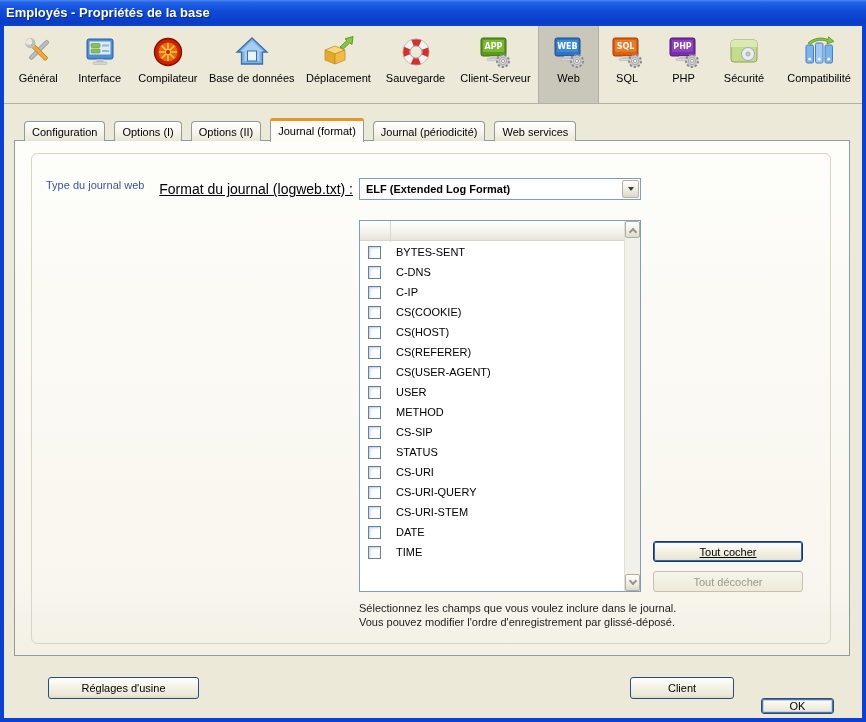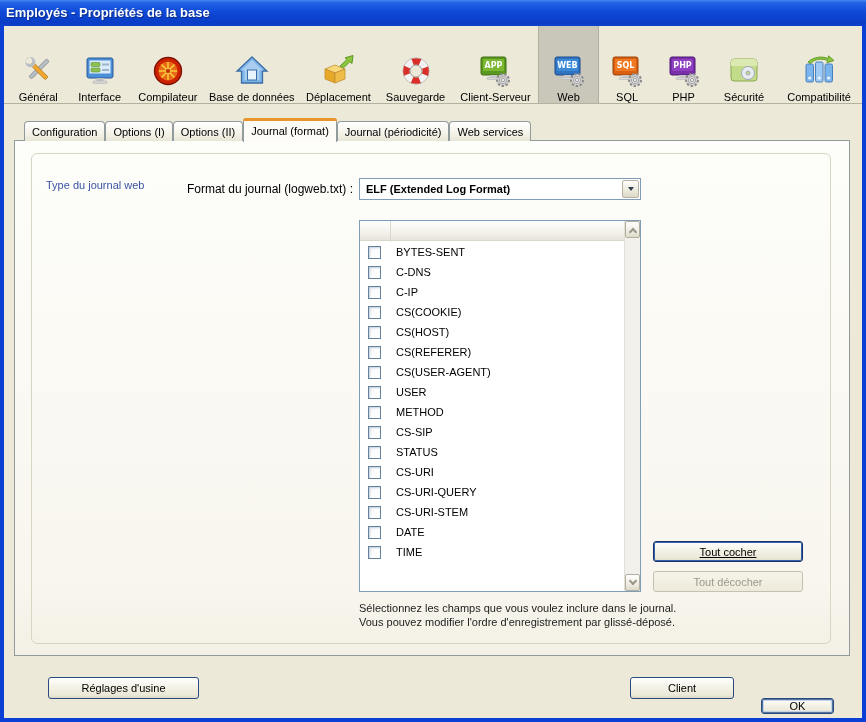--- a/index.html
+++ b/index.html
@@ -19,30 +19,30 @@
 
   .body { position:absolute; left:4px; right:4px; top:26px; bottom:4px; background:#ece9d8; }
 
   
   .toolbar {
     position:absolute; top:0; left:0; right:0; height:78px;
     border-bottom:1px solid #b5b19f;
     display:flex; align-items:stretch; padding-left:4px;
   }
   .titem {
-    display:flex; flex-direction:column; align-items:center; justify-content:flex-end;
+    display:flex; flex-direction:column; align-items:center; justify-content:flex-start;
     padding-top:8px; font-size:11px; color:#000; cursor:default;
   }
   .titem .ticon { width:36px; height:36px; margin-bottom:2px; }
   .titem.selected { background:#c9c6ba; box-shadow:inset 1px 0 0 #b2afa2, inset -1px 0 0 #b2afa2; }
 
   
   .tabstrip { position:absolute; left:20px; top:90px; height:25px; display:flex; align-items:flex-end; z-index:3; }
   .tab {
-    height:20px; padding:0 7px; margin-right:0;
+    height:20px; padding:0 7px; margin-right:9px;
     font-size:11px; line-height:20px; color:#000;
     background:linear-gradient(180deg,#ffffff,#f2f0e4 70%,#e8e5d6);
     border:1px solid #919b9c; border-bottom:none;
     border-radius:4px 4px 0 0; position:relative;
   }
   .tab.active {
     height:24px; line-height:24px; background:#fcfbf6; margin-bottom:-1px; z-index:4;
   }
   .tab.active::before {
     content:""; position:absolute; left:-1px; right:-1px; top:-1px; height:3px;
@@ -61,21 +61,21 @@
     border:1px solid #d8d5c2; border-radius:6px;
   }
   .groupbox-title {
     position:absolute; top:-8px; left:10px; padding:0 4px;
     font-size:11px; color:#3b53a5; background:#fdfdfa; line-height:15px;margin-top:32px;
   }
 
   
   .format-label {
     position:absolute; top:37px; left:0; width:338px; height:22px;
-    font-size:12px; line-height:22px; text-align:right; color:#000;
+    font-size:14px; line-height:22px; text-align:right; color:#000;text-decoration:underline;
   }
   .combo {
     position:absolute; top:37px; left:344px; width:282px; height:22px;
     background:#fff; border:1px solid #7f9db9; display:flex; align-items:center;
   }
   .combo-value { flex:1; font-size:11px; font-weight:bold; padding-left:6px; color:#000;
     white-space:nowrap; overflow:hidden; }
   .combo-btn {
     width:17px; height:18px; margin:1px 1px 1px 0;
     background:linear-gradient(180deg,#fefefb,#ece9db 60%,#dcd8c8);

